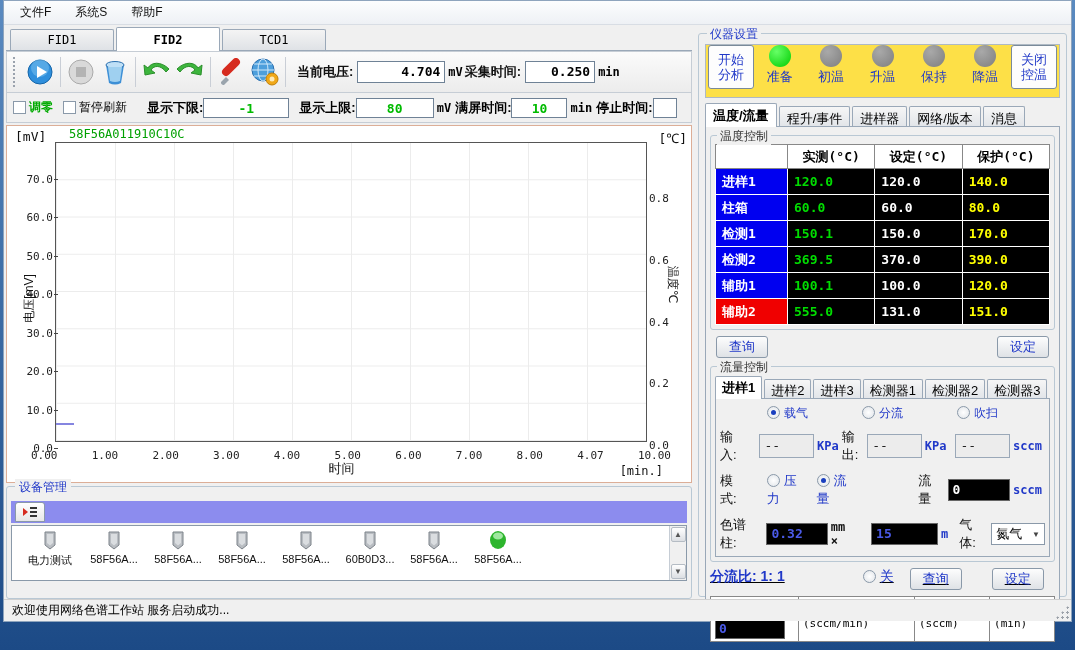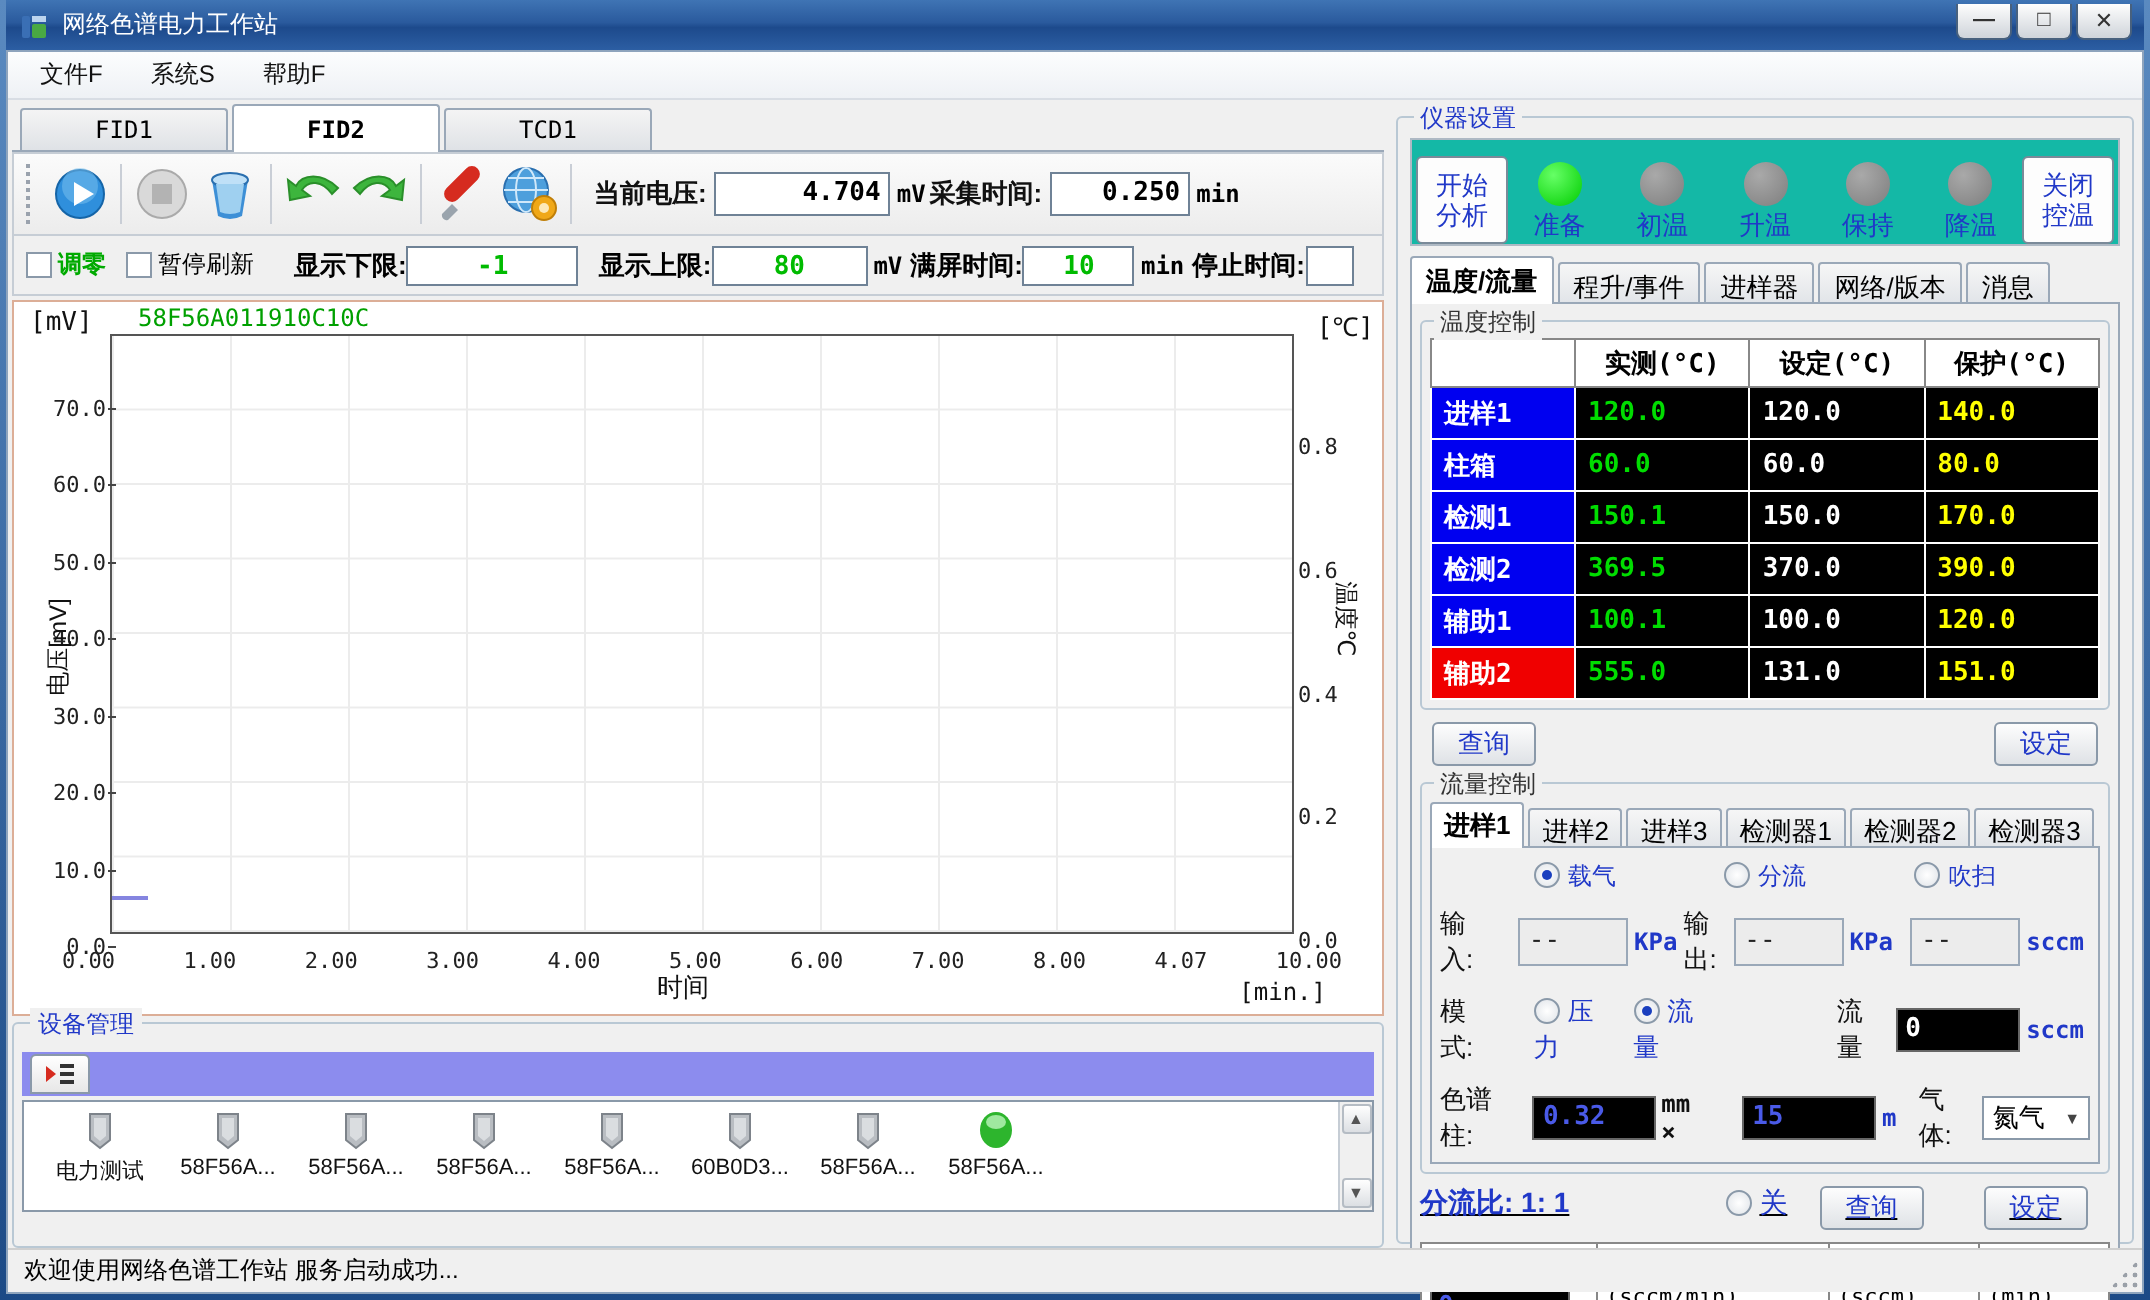--- a/index.html
+++ b/index.html
@@ -70,21 +70,21 @@
   .scrollbtn { width:15px; height:15px; background:linear-gradient(#fefefe,#dcdfe3); border:1px solid #b5bcc4; border-radius:2px; display:flex; align-items:center; justify-content:center; }
 
   
   .statusbar { height:22px; background:#f0f0f0; border-top:1px solid #d0d0d0; display:flex; align-items:center; padding-left:8px; position:relative; }
   .sizegrip { position:absolute; right:2px; bottom:2px; width:14px; height:14px;
     background-image:radial-gradient(#9aa0a8 1.2px,transparent 1.3px); background-size:5px 5px; clip-path:polygon(100% 0,100% 100%,0 100%); }
 
   
   .insgroup { position:absolute; inset:6px 2px 2px 4px; border:1px solid #b9c8d4; border-radius:3px; padding:10px 6px 4px 6px; }
   .institle { position:absolute; top:-8px; left:8px; background:#f0f0f0; color:#2038c8; padding:0 3px; }
-  .ctrlbox { border:1px solid #aeb9c4; background:#14b8a6; height:54px; display:flex; align-items:flex-end; padding:0 2px; }
+  .ctrlbox { border:1px solid #aeb9c4; background:#fde047; height:54px; display:flex; align-items:flex-start; padding:0 2px; }
   .twoline-btn { width:46px; height:44px; background:#fdfdfd; border:1px solid #7a8a99; border-radius:3px; color:#2038c8; font-size:13px; line-height:15px; display:flex; flex-direction:column; align-items:center; justify-content:center; }
   .light { flex:1; display:flex; flex-direction:column; align-items:center; }
   .lightc { width:22px; height:22px; border-radius:50%; background:radial-gradient(circle at 35% 30%,#a9a9a9,#7e7e7e); }
   .lightc.on { background:radial-gradient(circle at 35% 30%,#66ff66,#00cc00); }
   .lightlab { color:#2038c8; font-size:13px; margin-top:1px; }
   .itabs { display:flex; align-items:flex-end; height:24px; margin-top:4px; }
   .itab { padding:3px 7px; height:20px; background:linear-gradient(#f6f6f6,#e2e5e9); border:1px solid #9aa8b8; border-bottom:none; border-radius:2px 2px 0 0; margin-right:2px; font-size:13px; white-space:nowrap; }
   .itab.active { background:#fff; height:24px; font-weight:bold; margin-bottom:-1px; }
   .tabcontent { border:1px solid #9aa8b8; background:#f0f0f0; padding:8px 4px 4px 4px; height:492px; }
 
@@ -119,33 +119,20 @@
 
   table.ramp { border-collapse:collapse; width:100%; background:#000; margin-top:6px; }
   table.ramp th { background:#fff; color:#000; font-weight:normal; text-align:left; font-size:13px; border:1px solid #888; padding:2px 4px; vertical-align:top; }
   .init-input { width:70px; height:20px; background:#000; color:#4a5ae8; font-family:"DejaVu Sans Mono",monospace; font-weight:bold; border:1px solid #666; padding:1px 3px; margin-top:2px; }
   .hdr2 { font-size:11px; font-family:"DejaVu Sans Mono",monospace; }
 </style>
 </head>
 <body>
 
 <div class="frame">
-  <div class="titlebar">
-    <svg width="16" height="16" viewBox="0 0 16 16">
-        <rect x="2" y="3" width="4" height="11" rx="1" fill="#3a6fb5"></rect>
-        <rect x="7" y="7" width="7" height="7" rx="1" fill="#49a943"></rect>
-        <rect x="7" y="3" width="7" height="3" fill="#bcd4ee"></rect>
-      </svg>
-    <span class="ttl">网络色谱电力工作站</span>
-    <div class="winbtns">
-      <div class="winbtn">—</div>
-      <div class="winbtn">□</div>
-      <div class="winbtn">✕</div>
-    </div>
-  </div>
   <div class="inner">
     <div class="menubar">
       <span class="menuitem">文件F</span>
       <span class="menuitem">系统S</span>
       <span class="menuitem">帮助F</span>
     </div>
 
     <div class="main">
 
       <div class="leftcol">

